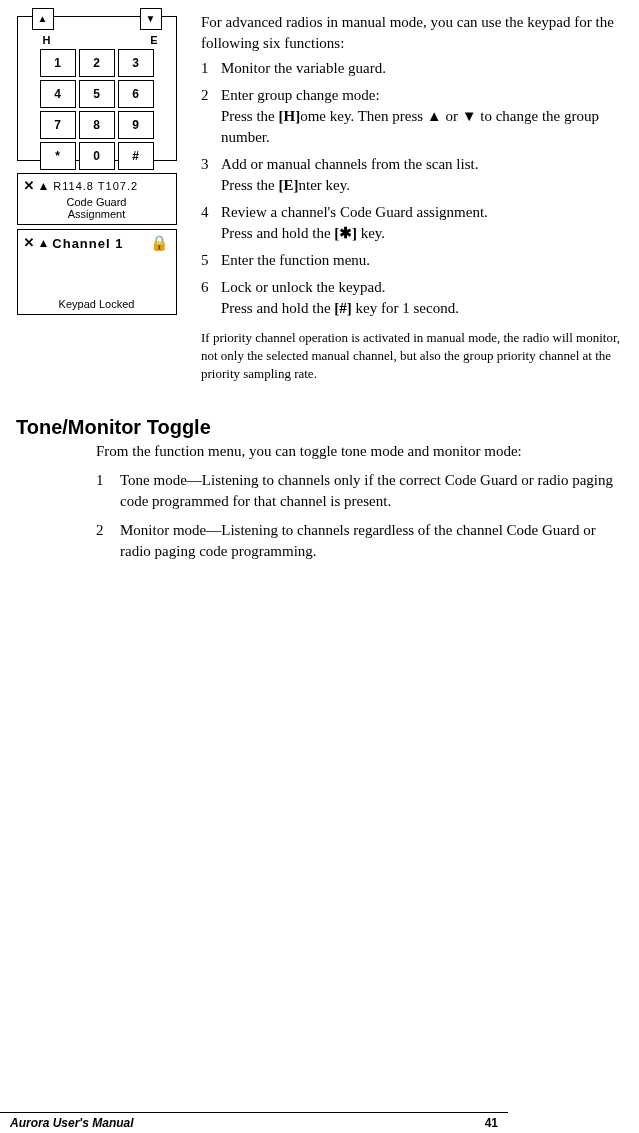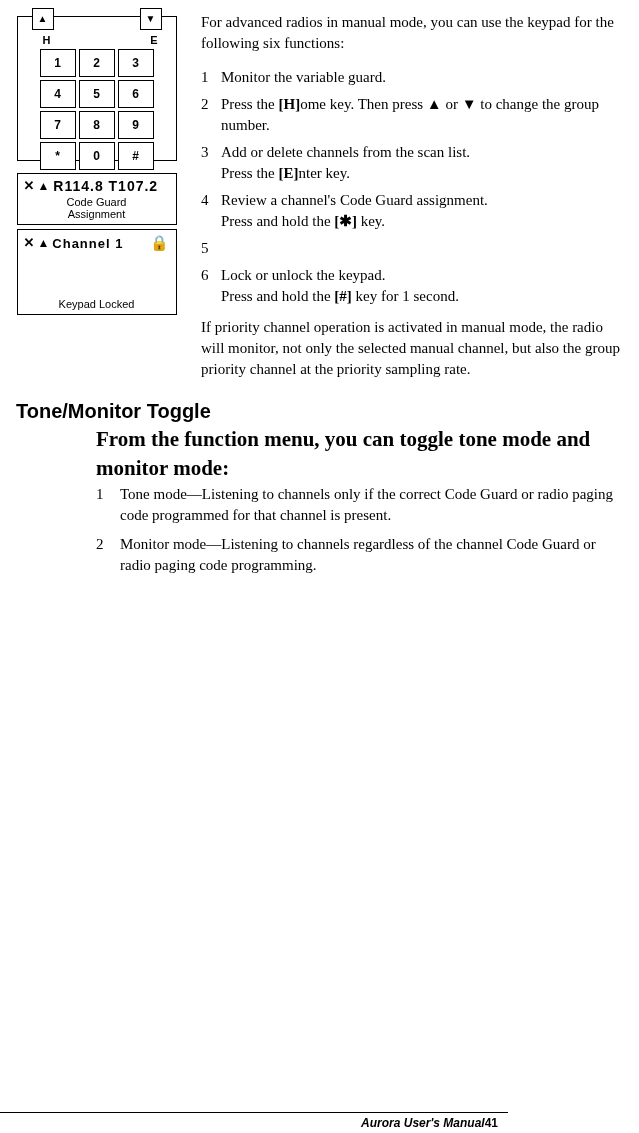--- a/index.html
+++ b/index.html
@@ -132,22 +132,22 @@
     }
 
     .code-guard-icon {
       display: flex;
       align-items: center;
       gap: 3px;
     }
 
     .code-guard-freq {
       font-family: Arial, sans-serif;
-      font-size: 14px;
-      font-weight: bold;
+      font-size: 11px;
+      font-weight: normal;
       letter-spacing: 1px;
     }
 
     .code-guard-label {
       font-family: Arial, sans-serif;
       font-size: 11px;
       text-align: center;
       width: 100%;
     }
 
@@ -188,21 +188,21 @@
       font-size: 11px;
       text-align: center;
       width: 100%;
       margin-top: 44px;
     }
 
     
     .intro-para {
       font-size: 15px;
       line-height: 1.4;
-      margin-bottom: 13px;
+      margin-bottom: 4px;
     }
 
     .numbered-list {
       list-style: none;
       padding: 0;
       margin: 0 0 10px 0;
     }
 
     .numbered-list li {
       display: flex;
@@ -228,42 +228,42 @@
     }
     .list-content .line2 {
       display: block;
     }
 
     .bold-bracket {
       font-weight: bold;
     }
 
     .priority-para {
-      font-size: 15px;
-      line-height: 1.4;
-      margin-bottom: 4px;
+      font-size: 13px;
+      line-height: 1.4;
+      margin-bottom: 16px;
     }
 
     
     .tone-section {
       padding: 16px 16px 0 16px;
     }
 
     .tone-heading {
       font-family: Arial, Helvetica, sans-serif;
       font-size: 20px;
       font-weight: bold;
       margin-bottom: 2px;
     }
 
     .tone-intro {
-      font-size: 21px;
-      line-height: 1.4;
+      font-size: 15px;
+      line-height: 1.4;
+      margin-bottom: 8px;
       padding-left: 80px;
-      font-weight: bold;
     }
 
     .tone-list {
       list-style: none;
       padding: 0 0 0 80px;
       margin: 0;
     }
 
     .tone-list li {
       display: flex;
@@ -283,21 +283,21 @@
     }
 
     
     .footer {
       position: absolute;
       bottom: 0;
       left: 0;
       width: 508px;
       display: flex;
       flex-direction: row;
-      justify-content: flex-end;
+      justify-content: space-between;
       align-items: center;
       border-top: 1.5px solid #000;
       padding: 3px 10px;
     }
 
     .footer-left {
       font-family: Arial, Helvetica, sans-serif;
       font-size: 12px;
       font-weight: bold;
       font-style: italic;
@@ -386,43 +386,45 @@
         <li>
           <span class="list-num">1</span>
           <span class="list-content">
             <span class="line1">Monitor the variable guard.</span>
           </span>
         </li>
 
         <li>
           <span class="list-num">2</span>
           <span class="list-content">
+            <span class="line1">Enter group change mode:</span>
             <span class="line2">Press the <span class="bold-bracket">[H]</span>ome key. Then press <span class="bold-bracket">▲</span> or <span class="bold-bracket">▼</span> to change the group number.</span>
           </span>
         </li>
 
         <li>
           <span class="list-num">3</span>
           <span class="list-content">
-            <span class="line1">Add or delete channels from the scan list.</span>
+            <span class="line1">Add or manual channels from the scan list.</span>
             <span class="line2">Press the <span class="bold-bracket">[E]</span>nter key.</span>
           </span>
         </li>
 
         <li>
           <span class="list-num">4</span>
           <span class="list-content">
             <span class="line1">Review a channel's Code Guard assignment.</span>
             <span class="line2">Press and hold the <span class="bold-bracket">[✱]</span> key.</span>
           </span>
         </li>
 
         <li>
           <span class="list-num">5</span>
           <span class="list-content">
+            <span class="line1">Enter the function menu.</span>
           </span>
         </li>
 
         <li>
           <span class="list-num">6</span>
           <span class="list-content">
             <span class="line1">Lock or unlock the keypad.</span>
             <span class="line2">Press and hold the <span class="bold-bracket">[#]</span> key for 1 second.</span>
           </span>
         </li>

